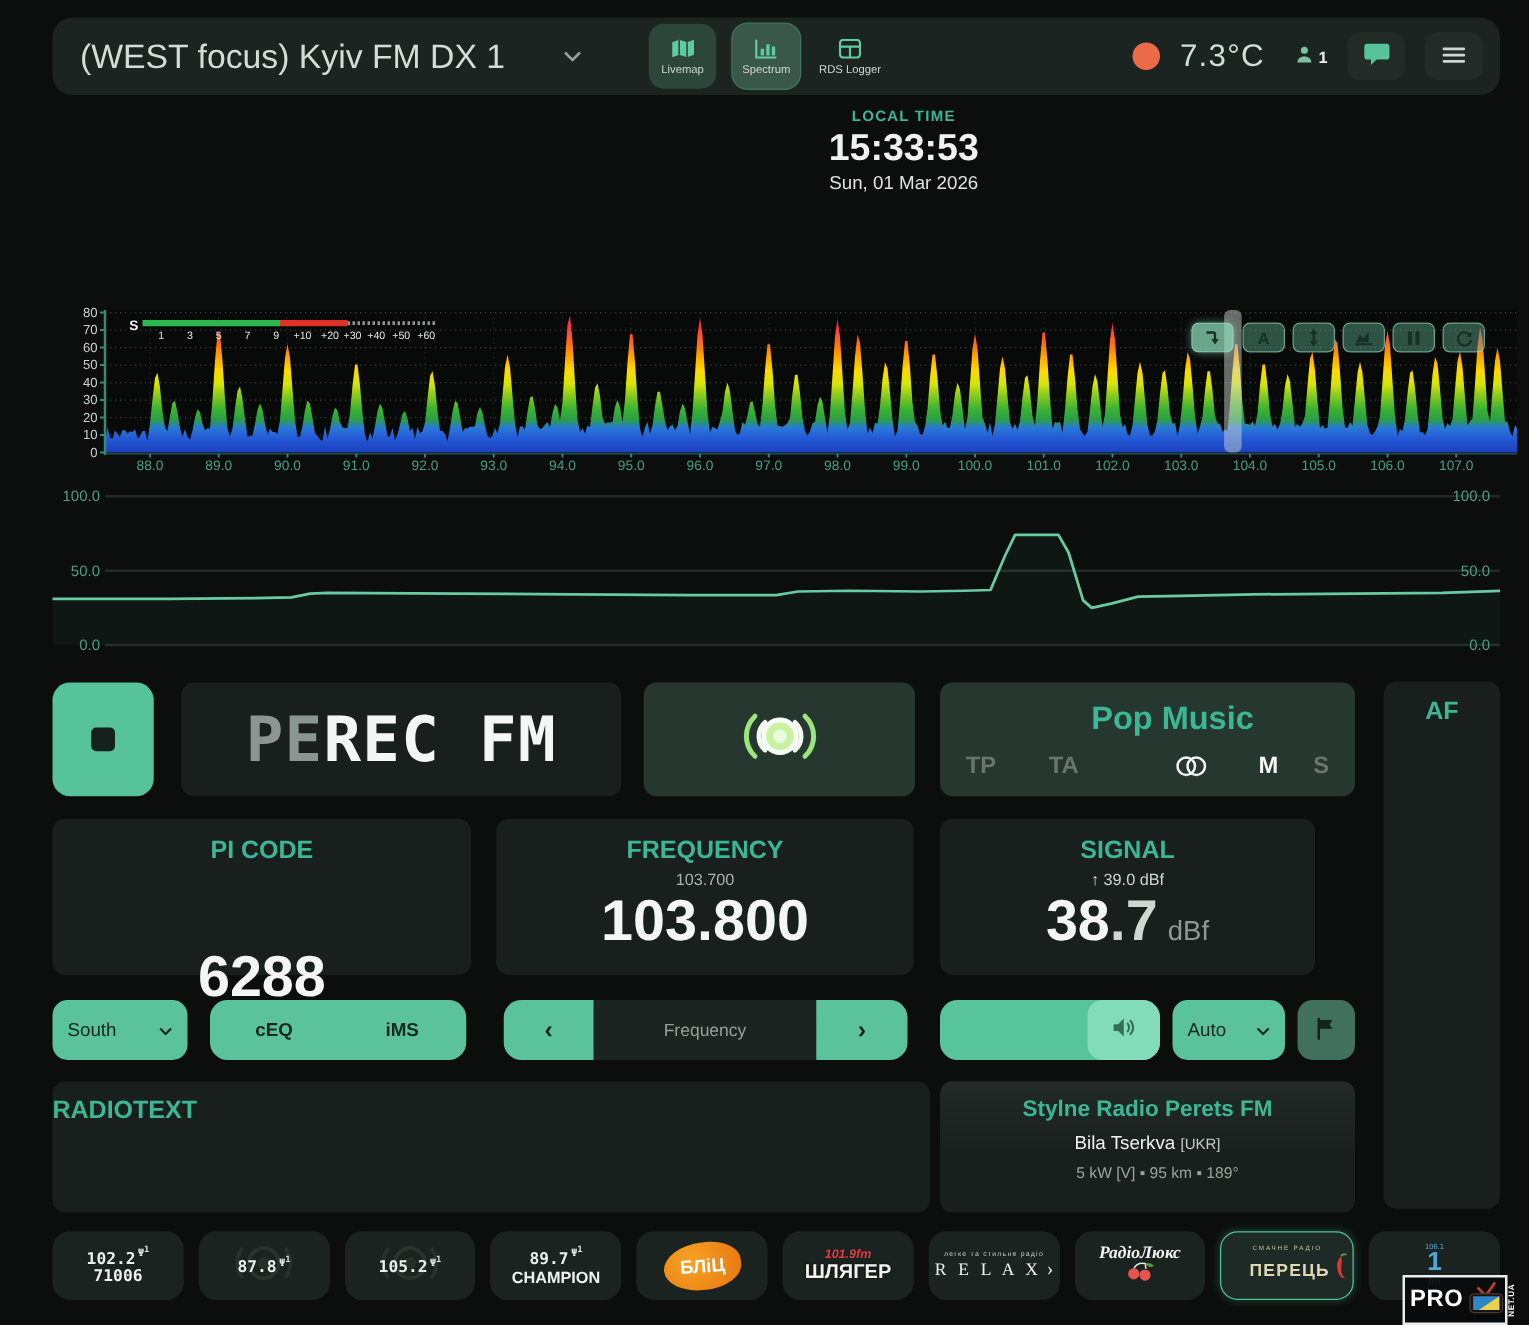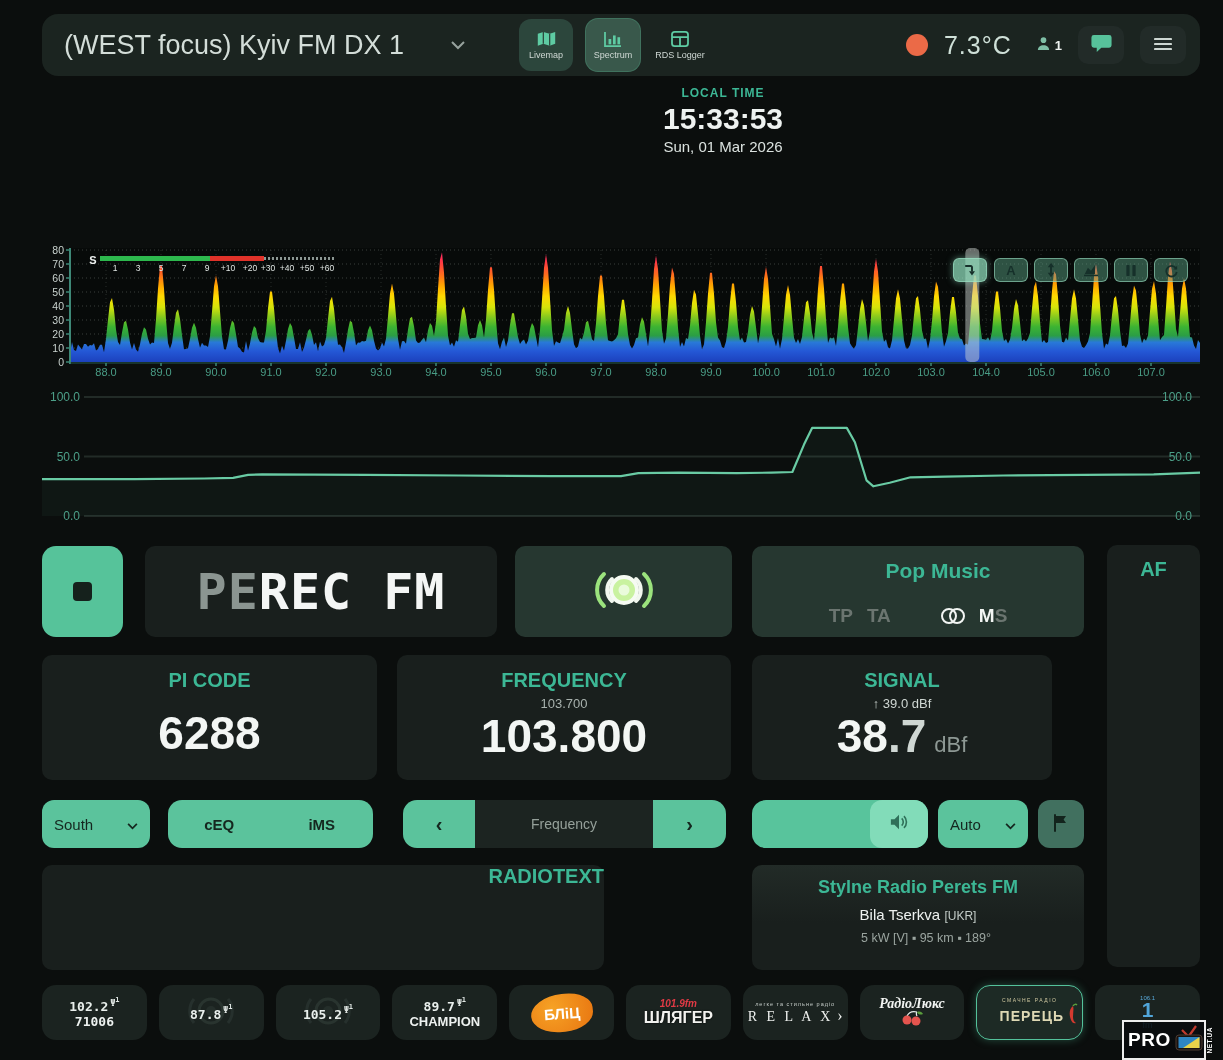--- a/index.html
+++ b/index.html
@@ -24,54 +24,54 @@
   .wdot{width:22px;height:22px;border-radius:50%;background:#eb6a47;}
   .temp{font-size:25px;font-weight:300;color:#cfe0d8;letter-spacing:1px;}
   .listeners{display:flex;align-items:center;gap:4px;color:#eef2f0;font-size:13px;font-weight:bold;}
   .sqbtn{width:46px;height:38px;border-radius:10px;background:#222b28;display:flex;align-items:center;justify-content:center;cursor:pointer;border:none;}
   
   .clock{position:absolute;left:723px;top:86px;transform:translateX(-50%);text-align:center;}
   .clock .l{font-size:12px;letter-spacing:1px;}
   .clock .t{font-size:30px;font-weight:bold;color:#eef2f0;margin-top:2px;}
   .clock .d{font-size:15px;color:#dbe2df;margin-top:2px;}
   
-  .spec-wrap{position:absolute;left:42px;top:245px;width:1158px;height:142px;}
+  .spec-wrap{position:absolute;left:56px;top:245px;width:1158px;height:142px;}
   .tbtn{position:absolute;width:34px;height:24px;border-radius:6px;background:rgba(96,170,140,.45);border:1px solid rgba(160,230,200,.55);display:flex;align-items:center;justify-content:center;box-sizing:border-box;cursor:pointer;color:#16302a;font-weight:bold;font-size:13px;}
   .tbtn.act{background:rgba(145,225,190,.72);box-shadow:0 0 7px rgba(150,230,200,.5);}
   
   .sig-wrap{position:absolute;left:42px;top:388px;width:1158px;height:140px;}
   
   .stopbtn{position:absolute;left:42px;top:546px;width:81px;height:91px;background:#56c39a;border-radius:14px;border:none;display:flex;align-items:center;justify-content:center;cursor:pointer;}
   .stopbtn .sq{width:19px;height:19px;border-radius:4px;background:#15211c;}
   .ps-panel{left:145px;top:546px;width:352px;height:91px;display:flex;align-items:center;justify-content:center;}
   .ps-panel .txt{font-size:50px;font-weight:bold;letter-spacing:1px;}
   .ps-dim{color:#8b9591;}
   .ps-lit{color:#f4f6f5;}
   .st-panel{left:515px;top:546px;width:217px;height:91px;display:flex;align-items:center;justify-content:center;}
   .pty-panel{left:752px;top:546px;width:332px;height:91px;display:flex;flex-direction:column;align-items:center;padding-top:13px;box-sizing:border-box;}
-  .pty-val{font-size:21px;margin-left:40px;}
-  .flagrow{display:flex;align-items:center;margin-top:22px;font-size:19px;font-weight:bold;}
+  .pty-val{font-size:26px;margin-left:40px;}
+  .flagrow{display:flex;align-items:center;margin-top:12px;font-size:19px;font-weight:bold;gap:28px;}
   .foff{color:#6b7570;}
   .fon{color:#f2f5f3;}
   .af-panel{left:1107px;top:545px;width:93px;height:422px;display:flex;flex-direction:column;align-items:center;padding-top:13px;box-sizing:border-box;}
   .af-panel .h{font-size:20px;}
   
   .vpanel{display:flex;flex-direction:column;align-items:center;padding-top:14px;box-sizing:border-box;}
   .vpanel .h{font-size:20px;}
   .bigval{font-size:46px;font-weight:600;color:#f3f6f4;line-height:1.1;}
   .subval{font-size:13px;color:#a8b2ae;margin-top:4px;}
   
   .gbtn{position:absolute;background:#5bc39c;border:none;border-radius:12px;color:#15271f;font-weight:bold;font-size:15px;display:flex;align-items:center;justify-content:center;cursor:pointer;box-sizing:border-box;}
   .stepper-input{position:absolute;left:475px;top:800px;width:178px;height:48px;background:#1c2421;border:none;color:#e8edea;font-size:14px;text-align:center;box-sizing:border-box;outline:none;font-family:"Liberation Sans",sans-serif;}
   .stepper-input::placeholder{color:#95a09a;}
   .vol{position:absolute;left:752px;top:800px;width:176px;height:48px;background:#58c49c;border-radius:14px;cursor:pointer;}
   .vol .thumb{position:absolute;right:0;top:0;width:58px;height:48px;background:#82dcb9;border-radius:12px 14px 14px 12px;display:flex;align-items:center;justify-content:center;}
   .flagbtn{position:absolute;left:1038px;top:800px;width:46px;height:48px;background:#41705f;border:none;border-radius:12px;display:flex;align-items:center;justify-content:center;cursor:pointer;}
   
-  .rt-panel{left:42px;top:865px;width:562px;height:105px;display:flex;flex-direction:column;align-items:flex-end;padding-top:0;box-sizing:border-box;}
+  .rt-panel{left:42px;top:865px;width:702px;height:105px;display:flex;flex-direction:column;align-items:flex-start;padding-top:12px;box-sizing:border-box;}
   .rt-panel .h{font-size:20px;}
   .stn-panel{left:752px;top:865px;width:332px;height:105px;display:flex;flex-direction:column;align-items:center;padding-top:12px;box-sizing:border-box;background:linear-gradient(180deg,#222b27,#191f1d 55%);}
   .stn-name{font-size:18px;}
   .stn-city{font-size:15px;color:#eef2f0;margin-top:8px;}
   .stn-city .itu{font-size:12px;color:#c3ccc8;}
   .stn-det{font-size:12.5px;color:#9aa49f;margin-top:8px;margin-left:16px;}
   
   .presets{position:absolute;left:42px;top:985px;width:1158px;height:55px;display:flex;gap:12px;list-style:none;margin:0;padding:0;}
   .preset{flex:1 1 0;background:#1b2320;border-radius:14px;position:relative;display:flex;flex-direction:column;align-items:center;justify-content:center;cursor:pointer;box-sizing:border-box;overflow:hidden;}
   .preset.active{border:1.5px solid #54c29b;background:#1d2a25;box-shadow:0 0 8px rgba(84,194,155,.35);overflow:visible;}
@@ -385,21 +385,21 @@
     </span>
     <span class="fon" style="margin-left:12px;">M</span>
     <span class="foff">S</span>
   </span>
 </div>
 
 <div class="panel af-panel">
   <span class="h gtxt">AF</span>
 </div>
 
-<div class="panel vpanel" style="left:42px;top:655px;width:335px;height:125px;">
+<div class="panel vpanel" style="left:42px;top:655px;width:335px;height:125px;gap:48px;">
   <span class="h gtxt">PI CODE</span>
   <span class="bigval" style="margin-top:16px;">6288</span>
 </div>
 
 <div class="panel vpanel" style="left:397px;top:655px;width:334px;height:125px;">
   <span class="h gtxt">FREQUENCY</span>
   <span class="subval">103.700</span>
   <span class="bigval">103.800</span>
 </div>
 

